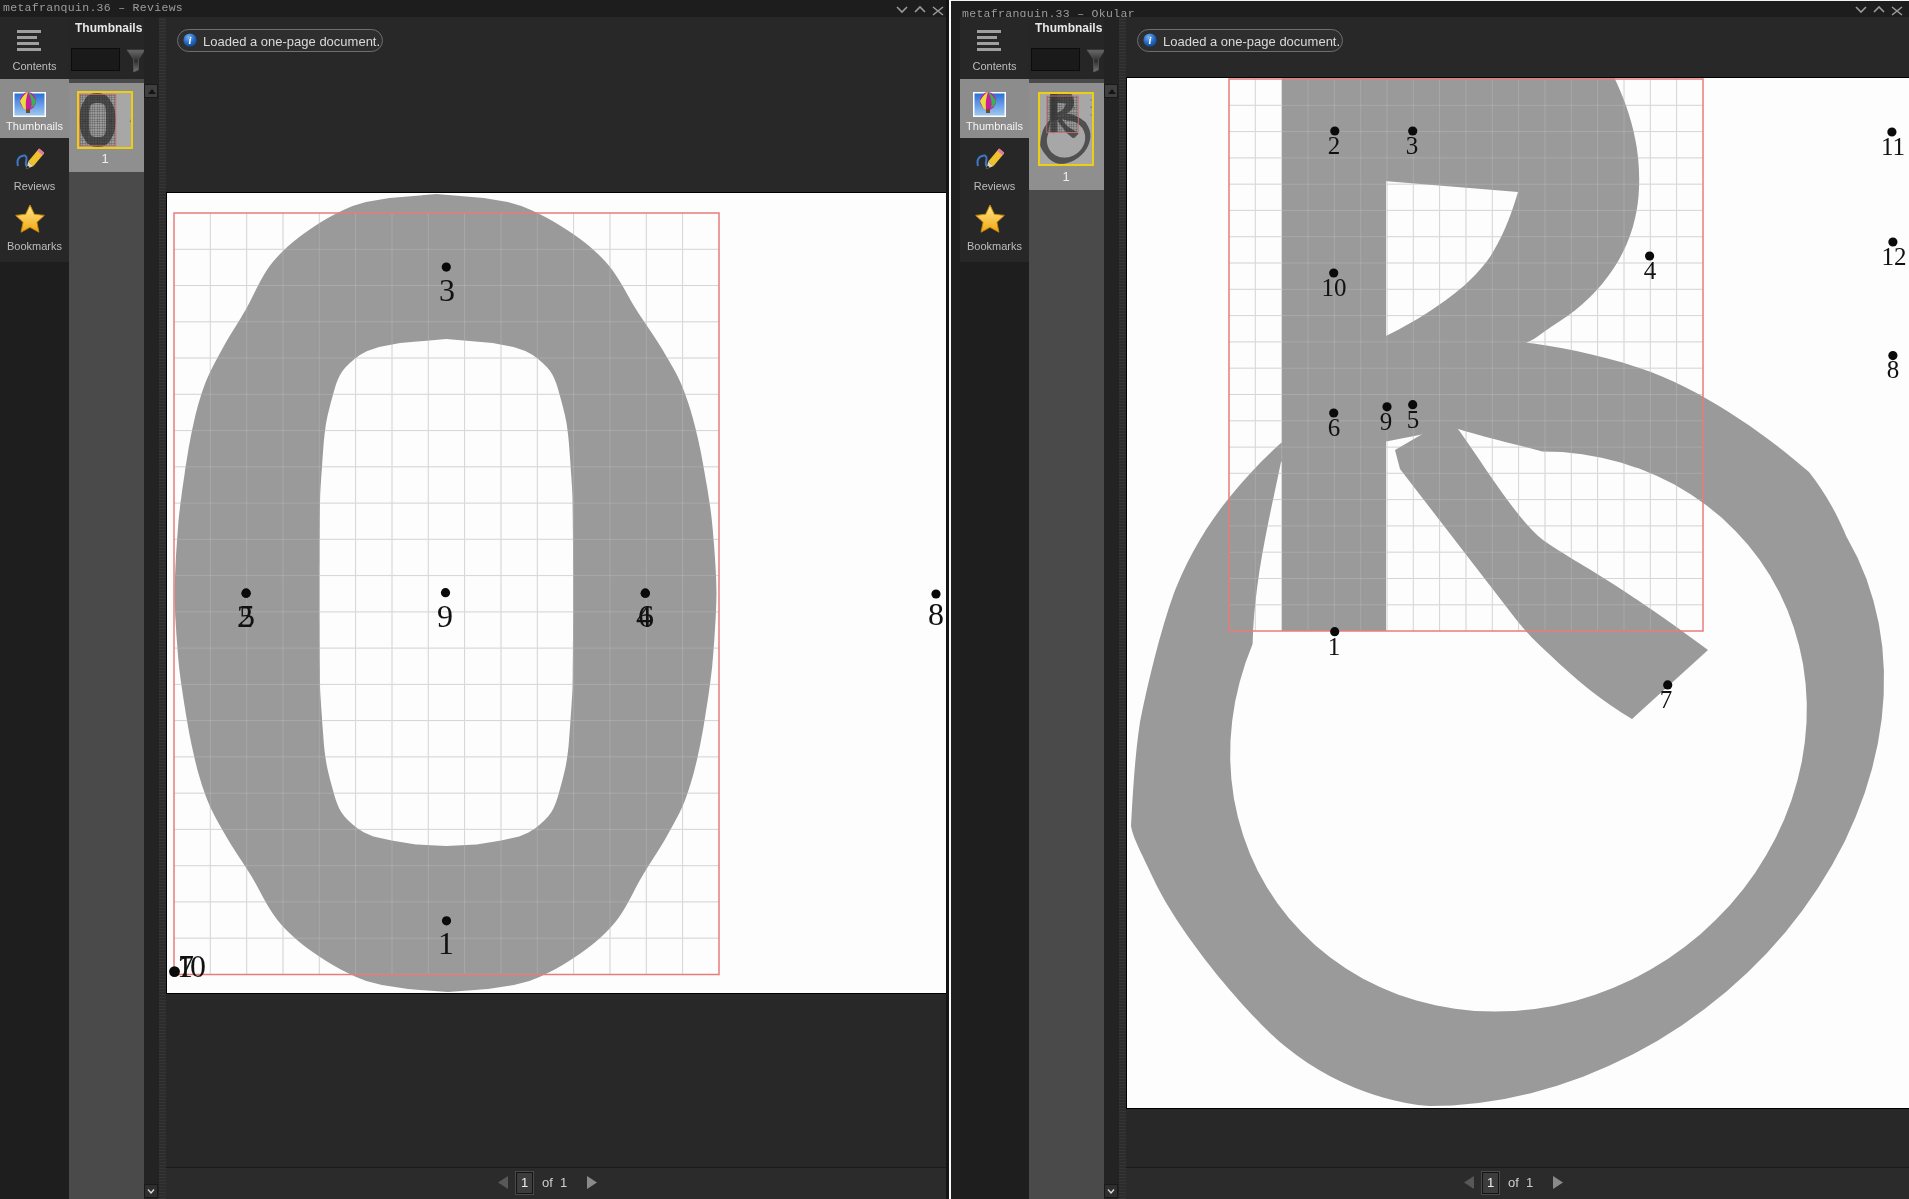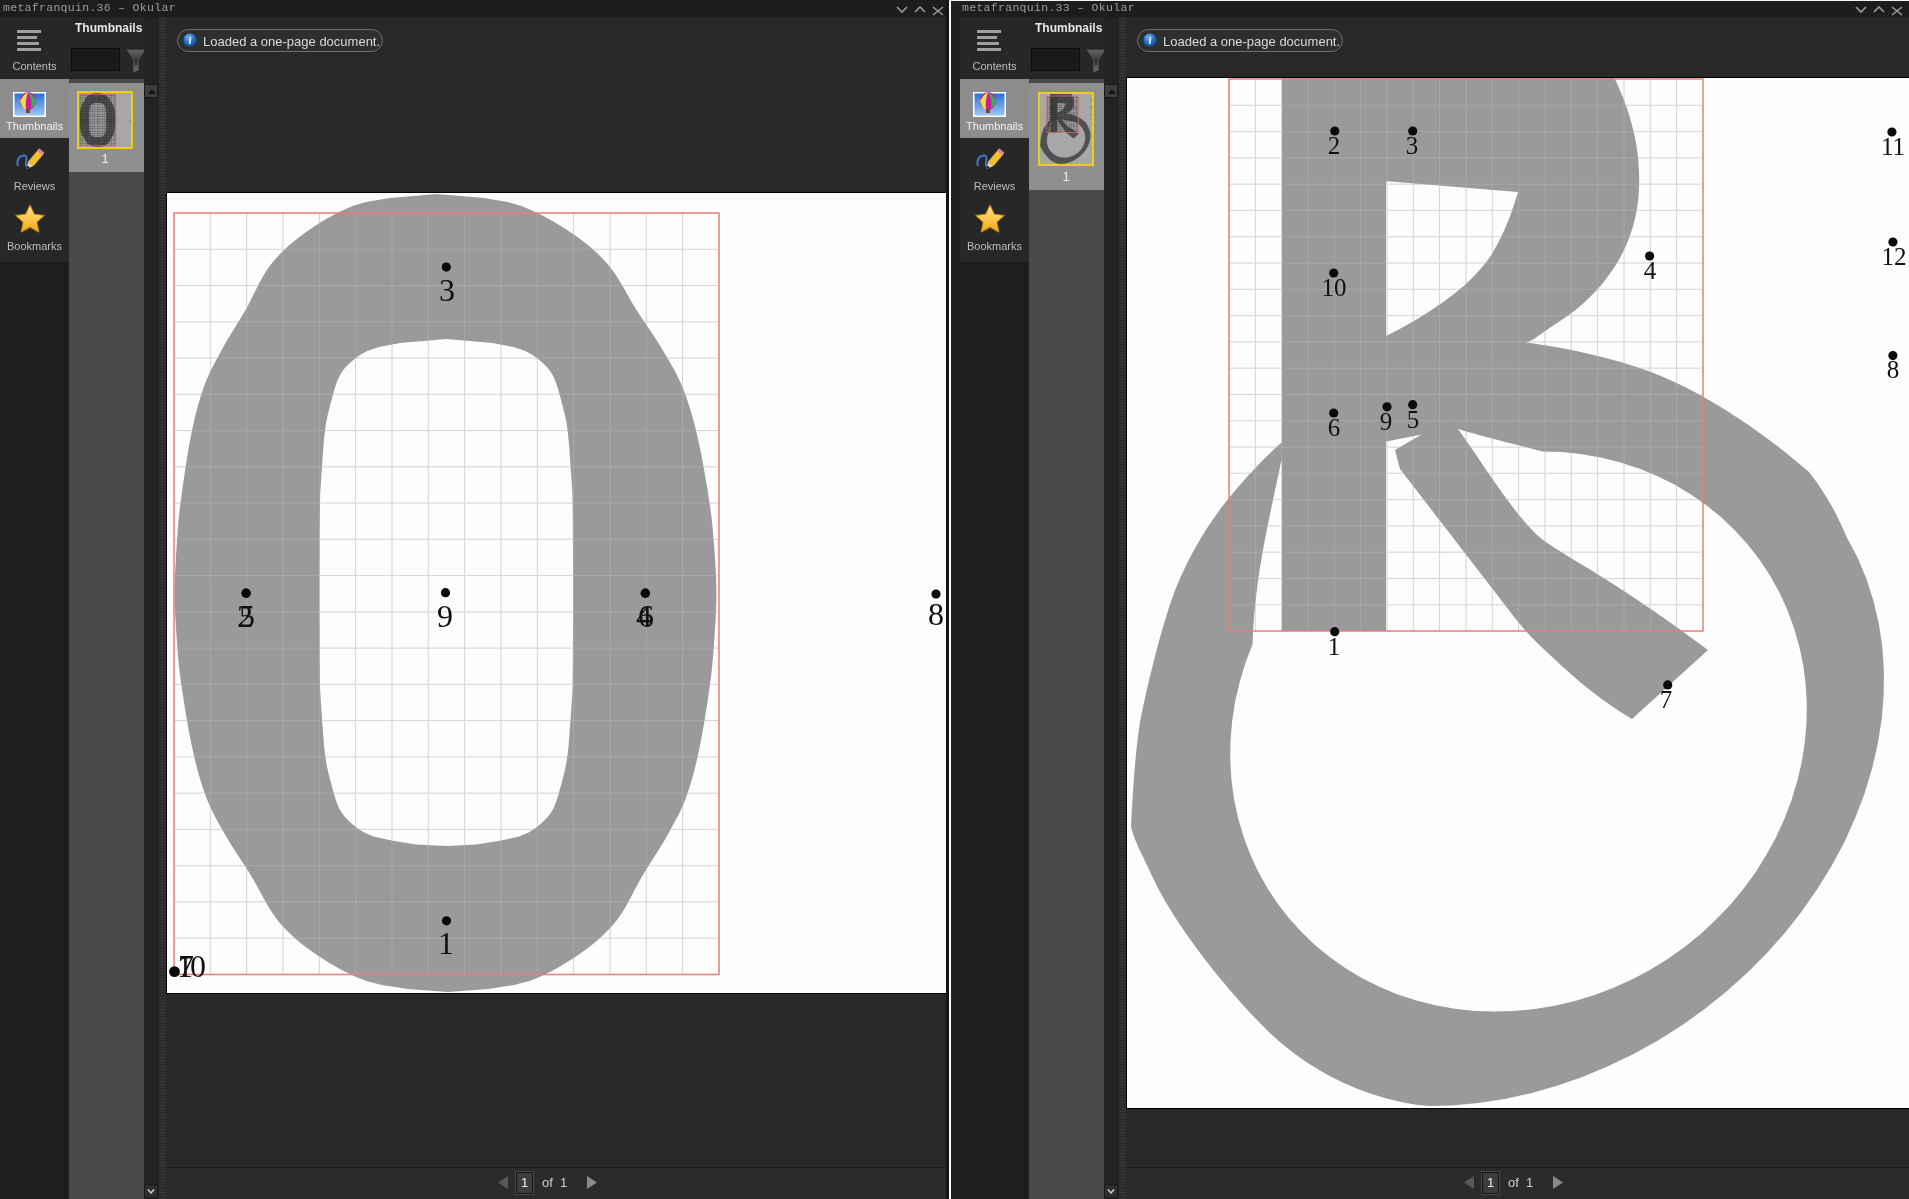--- a/index.html
+++ b/index.html
@@ -86,21 +86,21 @@
         <text x="1413" y="428" font-size="25" text-anchor="middle" fill="#111" font-family="Liberation Serif, serif">5</text>
         <circle cx="1334.7" cy="631.7" r="4.6" fill="#0a0a0a"></circle>
         <text x="1334" y="655" font-size="25" text-anchor="middle" fill="#111" font-family="Liberation Serif, serif">1</text>
         <circle cx="1667.7" cy="684.9" r="4.6" fill="#0a0a0a"></circle>
         <text x="1666" y="708" font-size="25" text-anchor="middle" fill="#111" font-family="Liberation Serif, serif">7</text>
 </g>
 </defs>
   </svg>
 
 <div style="position:absolute;left:0px;top:0;width:949px;height:17px;background:#1d1d1d"></div>
-<span style="position:absolute;left:3px;top:1px;font:11.5px 'Liberation Mono',monospace;color:#9c9c9c;letter-spacing:0.3px">metafranquin.36 – Okular</span>
+<span style="position:absolute;left:3px;top:1px;font:11.5px 'Liberation Mono',monospace;color:#9c9c9c;letter-spacing:0.3px">metafranquin.36 – Reviews</span>
 <svg width="50" height="16" style="position:absolute;left:895px;top:1px" viewBox="0 0 50 16">
 <path d="M2 6 L7 11 L12 6" stroke="#9a9a9a" stroke-width="1.6" fill="none"></path>
 <path d="M20 11 L25 6 L30 11" stroke="#9a9a9a" stroke-width="1.6" fill="none"></path>
 <path d="M38 6 L48 14 M48 6 L38 14" stroke="#9a9a9a" stroke-width="1.6" fill="none"></path>
 </svg>
 <div style="position:absolute;left:0px;top:17px;width:69px;height:245px;background:#272727"></div>
 <div style="position:absolute;left:0px;top:262px;width:69px;height:937px;background:#1e1e1e"></div>
 <svg width="26" height="26" style="position:absolute;left:16px;top:28px" viewBox="0 0 26 26">
 <rect x="1" y="2" width="24" height="3" fill="#9f9f9f"></rect>
 <rect x="1" y="8" width="20" height="3" fill="#9f9f9f"></rect>
@@ -185,21 +185,21 @@
 <span style="position:absolute;left:542px;top:1175px;font:13px 'Liberation Sans',sans-serif;color:#cfcfcf">of&nbsp;&nbsp;1</span>
 <svg width="12" height="13" style="position:absolute;left:586px;top:1176px" viewBox="0 0 12 13">
     <path d="M1 0 L1 13 L11 6.5 Z" fill="#8a8a8a"></path>
   </svg>
 
 <div style="position:absolute;left:946px;top:0;width:3px;height:1199px;background:#141414"></div>
 <div style="position:absolute;left:949px;top:0;width:2px;height:1199px;background:#fbfbfb"></div>
 <div style="position:absolute;left:951px;top:0;width:9px;height:1199px;background:#1f1f1f"></div>
 
 <div style="position:absolute;left:960px;top:0;width:949px;height:17px;background:#1d1d1d"></div>
-<span style="position:absolute;left:962px;top:1px;font:11.5px 'Liberation Mono',monospace;color:#9c9c9c;letter-spacing:0.3px">metafranquin.33 – Okular</span>
+<span style="position:absolute;left:962px;top:7px;font:11.5px 'Liberation Mono',monospace;color:#9c9c9c;letter-spacing:0.3px">metafranquin.33 – Okular</span>
 <svg width="50" height="16" style="position:absolute;left:1854px;top:1px" viewBox="0 0 50 16">
 <path d="M2 6 L7 11 L12 6" stroke="#9a9a9a" stroke-width="1.6" fill="none"></path>
 <path d="M20 11 L25 6 L30 11" stroke="#9a9a9a" stroke-width="1.6" fill="none"></path>
 <path d="M38 6 L48 14 M48 6 L38 14" stroke="#9a9a9a" stroke-width="1.6" fill="none"></path>
 </svg>
 <div style="position:absolute;left:960px;top:17px;width:69px;height:245px;background:#272727"></div>
 <div style="position:absolute;left:960px;top:262px;width:69px;height:937px;background:#1e1e1e"></div>
 <svg width="26" height="26" style="position:absolute;left:976px;top:28px" viewBox="0 0 26 26">
 <rect x="1" y="2" width="24" height="3" fill="#9f9f9f"></rect>
 <rect x="1" y="8" width="20" height="3" fill="#9f9f9f"></rect>

